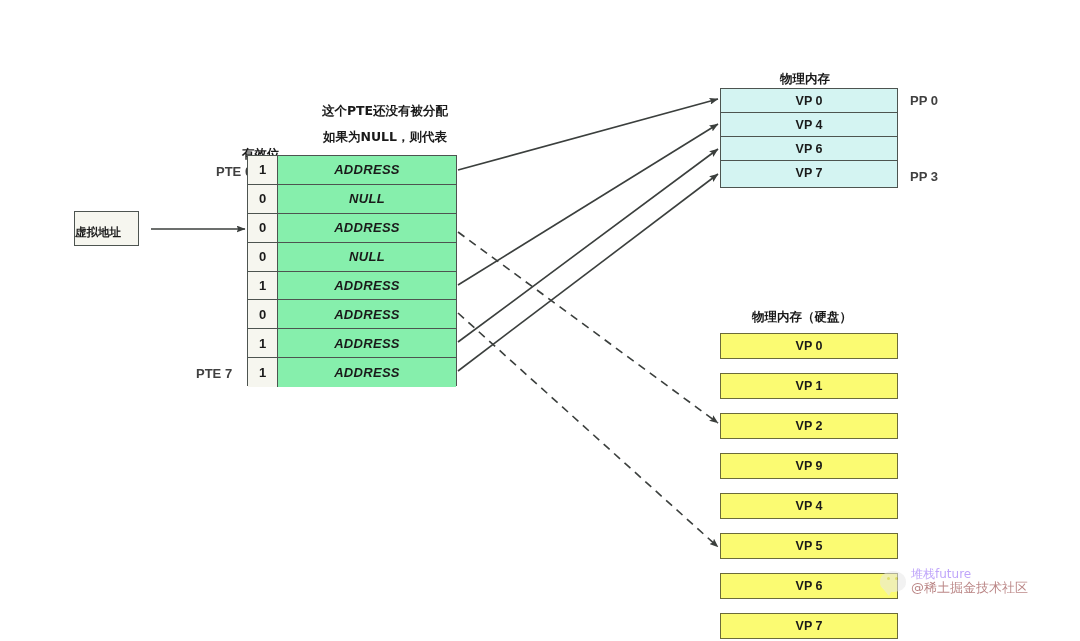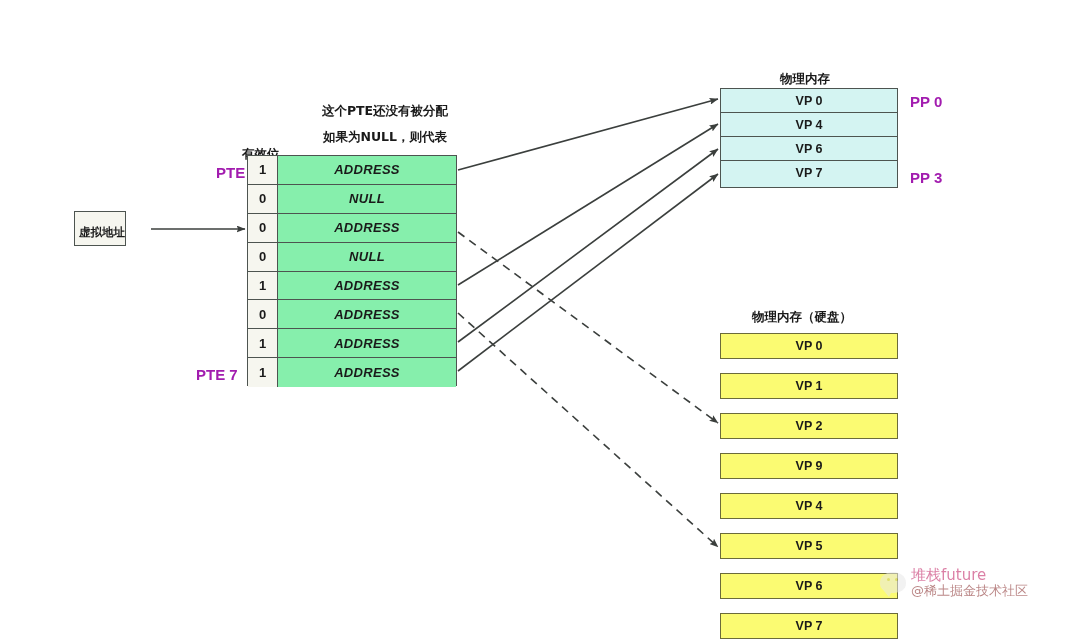--- a/index.html
+++ b/index.html
@@ -14,48 +14,48 @@
     position: relative;
     width: 1080px;
     height: 641px;
     background: #ffffff;
     overflow: hidden;
   }
   .abs { position: absolute; }
 
   
   .label {
-    font-size: 15px;
-    font-weight: bold;
-    color: #a21caf;
+    font-size: 13px;
+    font-weight: bold;
+    color: #404040;
     white-space: nowrap;
     line-height: 1.35;
   }
   .label-cn {
     font-family: "DejaVu Sans", "Liberation Sans", sans-serif;
     font-size: 12.5px;
     font-weight: bold;
     color: #1a1a1a;
     white-space: nowrap;
     line-height: 1.45;
     margin-top: 8px;
   }
 
   
   #va-box {
     left: 74px;
     top: 211px;
-    width: 52px;
+    width: 65px;
     height: 35px;
     background: #f6f6ef;
     border: 1.6px solid #4d5450;
     box-sizing: border-box;
     display: flex;
     align-items: center;
-    justify-content: flex-end;
+    justify-content: flex-start;
   }
   #va-box .label-cn { font-size: 11.5px; }
 
   
   #pte-table {
     left: 247px;
     top: 155px;
     width: 210px;
     height: 231px;
     border: 1.8px solid #4d5450;
@@ -165,22 +165,22 @@
     align-items: center;
     gap: 5px;
   }
   #wm-text {
     display: flex;
     flex-direction: column;
     line-height: 1.05;
   }
   #wm-line1 {
     font-family: "DejaVu Sans", sans-serif;
-    font-size: 15px;
-    color: #be185d;
+    font-size: 12px;
+    color: #8b5cf6;
     white-space: nowrap;
   }
   #wm-line2 {
     font-family: "DejaVu Sans", sans-serif;
     font-size: 13px;
     color: #7f1d1d;
     white-space: nowrap;
   }
   .wm-chat {
     width: 26px; height: 21px;

